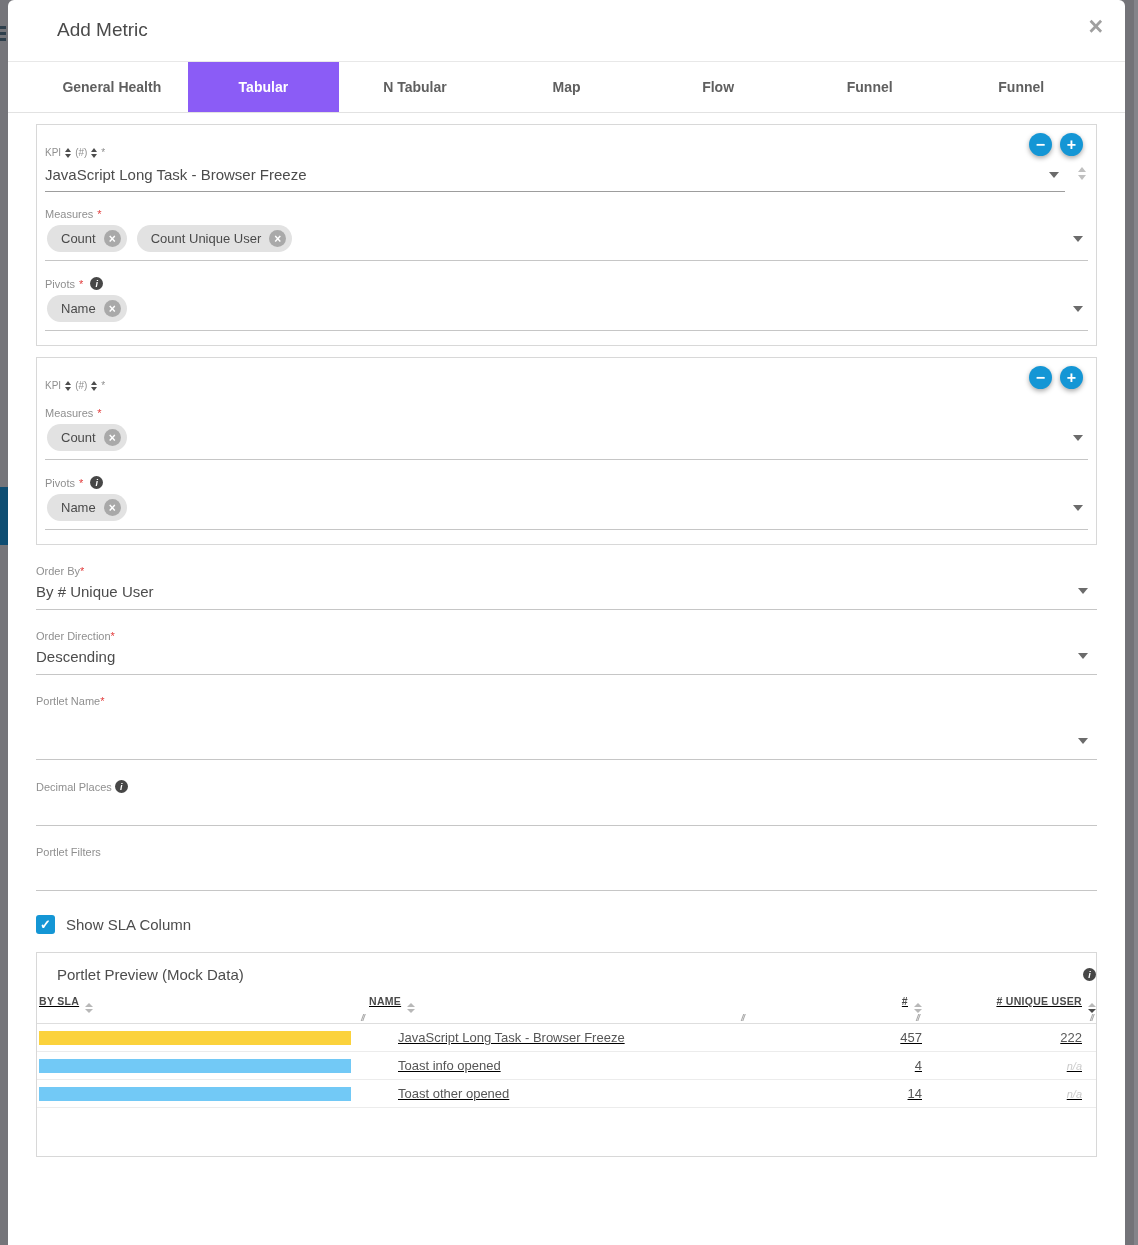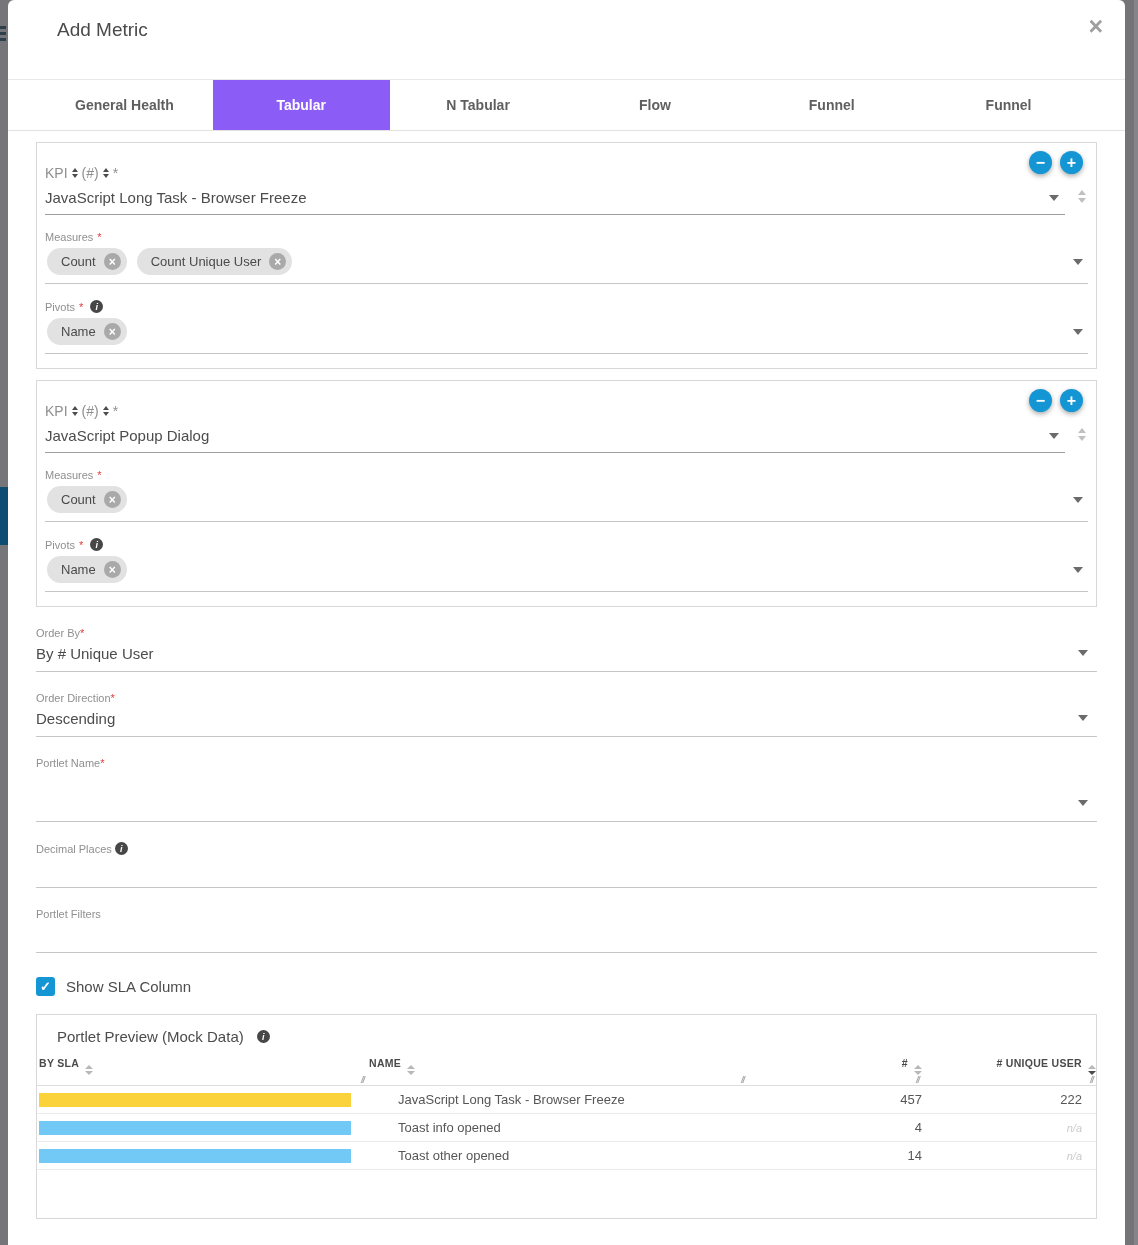--- a/index.html
+++ b/index.html
@@ -10,40 +10,40 @@
   .strip-left { position:absolute; left:0; top:0; width:8px; height:100%; background:#75757a; z-index:1; }
   .ham-line { position:absolute; left:0; width:6px; height:3px; background:#2e3f4c; }
   .blue-frag { position:absolute; left:0; top:487px; width:8px; height:58px; background:#0e4d72; }
   .strip-right { position:absolute; right:0; top:0; width:13px; height:100%; background:#737378; z-index:1; }
   .strip-right-inner { position:absolute; right:0; top:0; width:4px; height:100%; background:#84848a; }
 
   
   .modal { position:absolute; left:8px; top:0; width:1117px; height:1245px; background:#ffffff;
            border-radius:6px 6px 0 0; z-index:2; }
 
-  .modal-header { position:relative; height:80px; border-bottom:1px solid #e8e8e8; }
+  .modal-header { position:relative; height:62px; border-bottom:1px solid #e8e8e8; }
   .modal-title { position:absolute; left:49px; top:19px; font-size:19px; color:#4a4a4a; }
   .close-btn { position:absolute; right:22px; top:14px; font-size:25px; font-weight:600; color:#9f9f9f; cursor:pointer; line-height:1; }
 
   .tabs-bar { display:flex; height:51px; border-bottom:1px solid #e2e2e2; padding:0 28px; }
   .tab { flex:1; display:flex; align-items:center; justify-content:center; font-size:14px; font-weight:600;
          color:#5f5f5f; cursor:pointer; }
   .tab.active { background:#8b5cf6; color:#ffffff; font-weight:700; }
 
   .content { padding:0 28px; }
 
   
   .kpi-card { margin-top:11px; border:1px solid #d8d8d8; position:relative; padding:22px 8px 14px 8px; }
   .circle-btn { position:absolute; top:8px; width:23px; height:23px; border-radius:50%; background:#1496d5;
                 color:#fff; display:flex; align-items:center; justify-content:center; font-size:16px; font-weight:700;
                 box-shadow:0 2px 5px rgba(0,0,0,.35); cursor:pointer; line-height:1; }
   .circle-btn.minus { right:44px; }
   .circle-btn.plus  { right:13px; }
 
-  .kpi-label { display:flex; align-items:center; gap:4px; font-size:14px; color:#8f8f8f; }
+  .kpi-label { display:flex; align-items:center; gap:4px; font-size:10px; color:#8f8f8f; }
   .mini-sort { display:inline-flex; flex-direction:column; gap:2px; }
   .mini-sort .tu { width:0;height:0;border-left:3.5px solid transparent;border-right:3.5px solid transparent;border-bottom:4px solid #4d4d4d; }
   .mini-sort .td { width:0;height:0;border-left:3.5px solid transparent;border-right:3.5px solid transparent;border-top:4px solid #4d4d4d; }
 
   .kpi-select-wrap { display:flex; margin-top:8px; }
   .kpi-select { flex:1; display:flex; align-items:center; border-bottom:1px solid #9d9d9d; padding-bottom:8px; cursor:pointer; }
   .kpi-value { flex:1; font-size:15px; color:#4c4c4c; }
   .caret { width:0; height:0; border-left:5px solid transparent; border-right:5px solid transparent;
            border-top:6px solid #6b6b6b; margin-right:6px; flex:none; }
   .spinner { display:flex; flex-direction:column; gap:3px; margin:1px 0 0 10px; width:13px; align-items:center; cursor:pointer; }
@@ -67,22 +67,22 @@
   .field-line { display:flex; align-items:center; border-bottom:1px solid #c6c6c6; padding:4px 3px 8px 0; min-height:33px; }
   .field-value { flex:1; font-size:15px; color:#4c4c4c; }
 
   .checkbox-row { margin-top:24px; display:flex; align-items:center; gap:11px; }
   .checkbox { width:19px; height:19px; border-radius:3px; background:#1496d5; color:#fff; font-size:13px; font-weight:700;
               display:flex; align-items:center; justify-content:center; cursor:pointer; }
   .checkbox-label { font-size:15px; color:#4c4c4c; }
 
   
   .preview { margin-top:18px; border:1px solid #d8d8d8; height:205px; padding-top:13px; overflow:hidden; }
-  .preview-title-row { display:flex; align-items:center; gap:10px; padding-left:20px; font-size:15px; color:#4c4c4c; }
-  .preview table { width:100%; border-collapse:collapse; table-layout:fixed; margin-top:4px; }
+  .preview-title-row { display:flex; align-items:center; gap:10px; padding-left:20px; font-size:15px; color:#4c4c4c;justify-content:space-between; }
+  .preview table { width:100%; border-collapse:collapse; table-layout:fixed; margin-top:4px;text-decoration:underline; }
   th { font-size:10.5px; font-weight:700; color:#4a4a4a; text-align:left; padding:8px 0 10px 2px; position:relative;
        border-bottom:1px solid #dedede; letter-spacing:.3px; cursor:pointer; }
   th.right { text-align:right; }
   .sort-stack { display:inline-flex; flex-direction:column; gap:2px; margin-left:6px; vertical-align:-2px; }
   .sort-stack .tu { width:0;height:0;border-left:4px solid transparent;border-right:4px solid transparent;border-bottom:4.5px solid #b8b8b8; }
   .sort-stack .td { width:0;height:0;border-left:4px solid transparent;border-right:4px solid transparent;border-top:4.5px solid #b8b8b8; }
   .sort-stack .td.on { border-top-color:#4a4a4a; }
   .resize-handle { position:absolute; right:3px; bottom:0px; font-size:9px; color:#a8a8a8; letter-spacing:-1px;
                    font-style:italic; cursor:col-resize; }
   td { border-bottom:1px solid #ececec; padding:6px 0; font-size:13px; color:#565656; vertical-align:middle; }
@@ -109,20 +109,21 @@
 <div class="modal">
   <div class="modal-header">
     <div class="modal-title">Add Metric</div>
     <div class="close-btn">×</div>
   </div>
 
   <div class="tabs-bar" id="tabs">
       <div class="tab">General Health</div>
       <div class="tab active">Tabular</div>
       <div class="tab">N Tabular</div>
+      <div class="tab">Map</div>
       <div class="tab">Flow</div>
       <div class="tab">Funnel</div>
       <div class="tab">Funnel</div>
     </div>
 
   <div class="content">
     <div id="kpi-cards">
         <div class="kpi-card">
           <div class="circle-btn minus">−</div>
           <div class="circle-btn plus">+</div>
@@ -185,30 +186,20 @@
             <span class="mini-sort">
               <span class="tu"></span>
               <span class="td"></span>
             </span>
             <span>(#)</span>
             <span class="mini-sort">
               <span class="tu"></span>
               <span class="td"></span>
             </span>
             <span>*</span>
-          </div>
-          <div class="kpi-select-wrap">
-            <div class="kpi-select">
-              <span class="kpi-value">JavaScript Popup Dialog</span>
-              <span class="caret"></span>
-            </div>
-            <span class="spinner">
-              <span class="tu"></span>
-              <span class="td"></span>
-            </span>
           </div>
           <div class="group-label">
             <span>Measures</span>
             <span class="req">*</span>
           </div>
           <div class="chips-row">
             <span class="chip">
               <span>Count</span>
               <span class="chip-x">×</span>
             </span>

